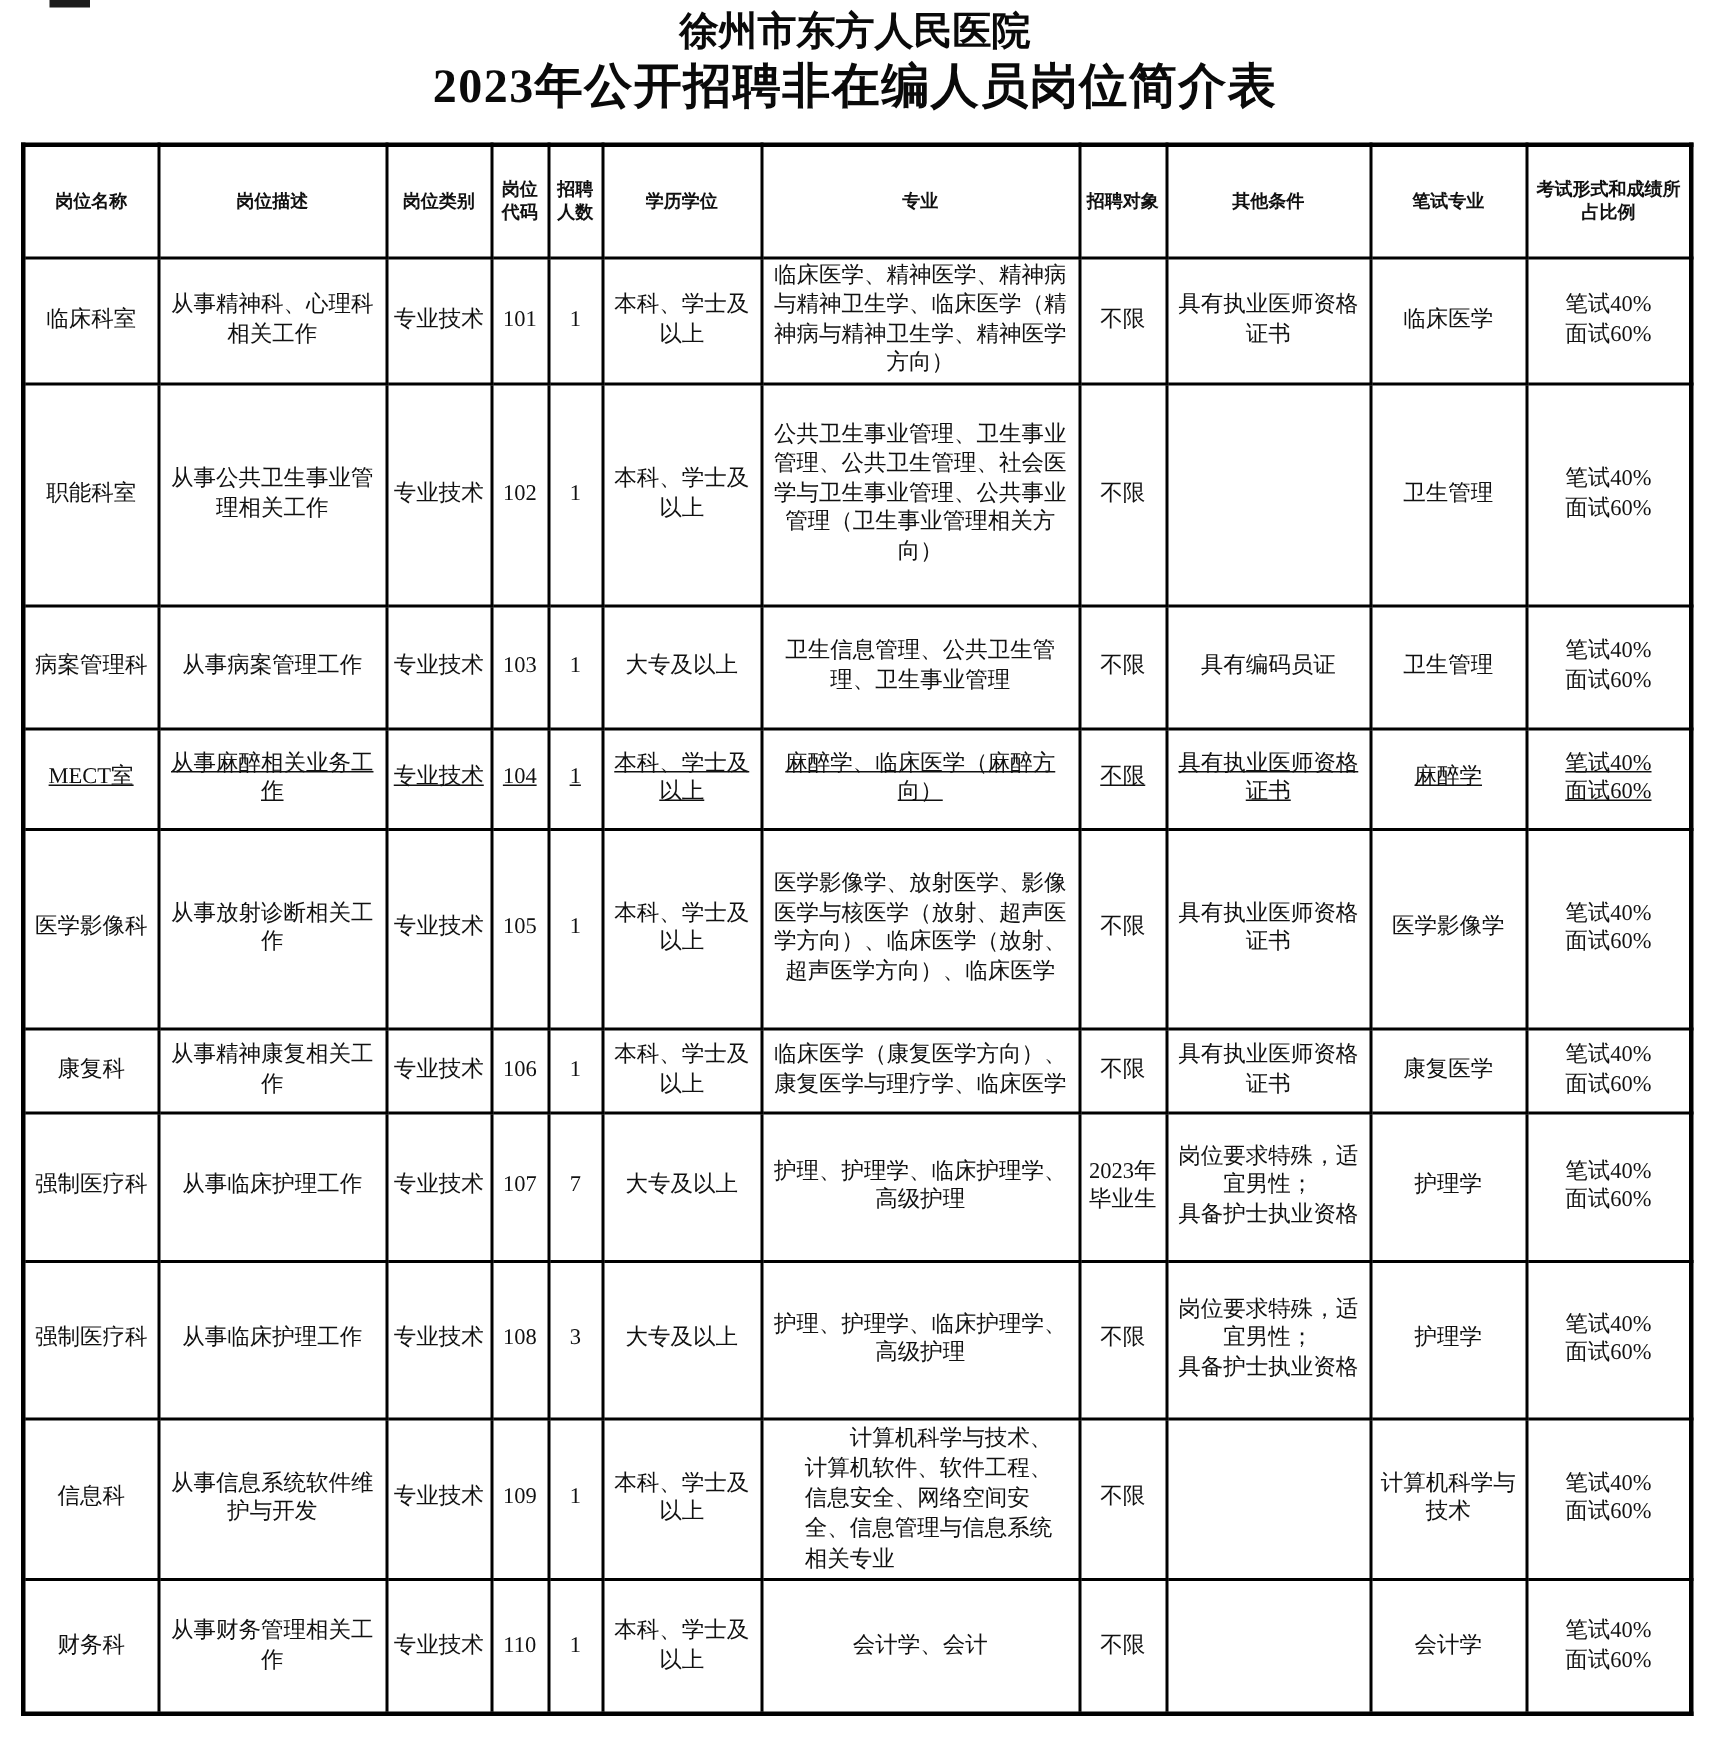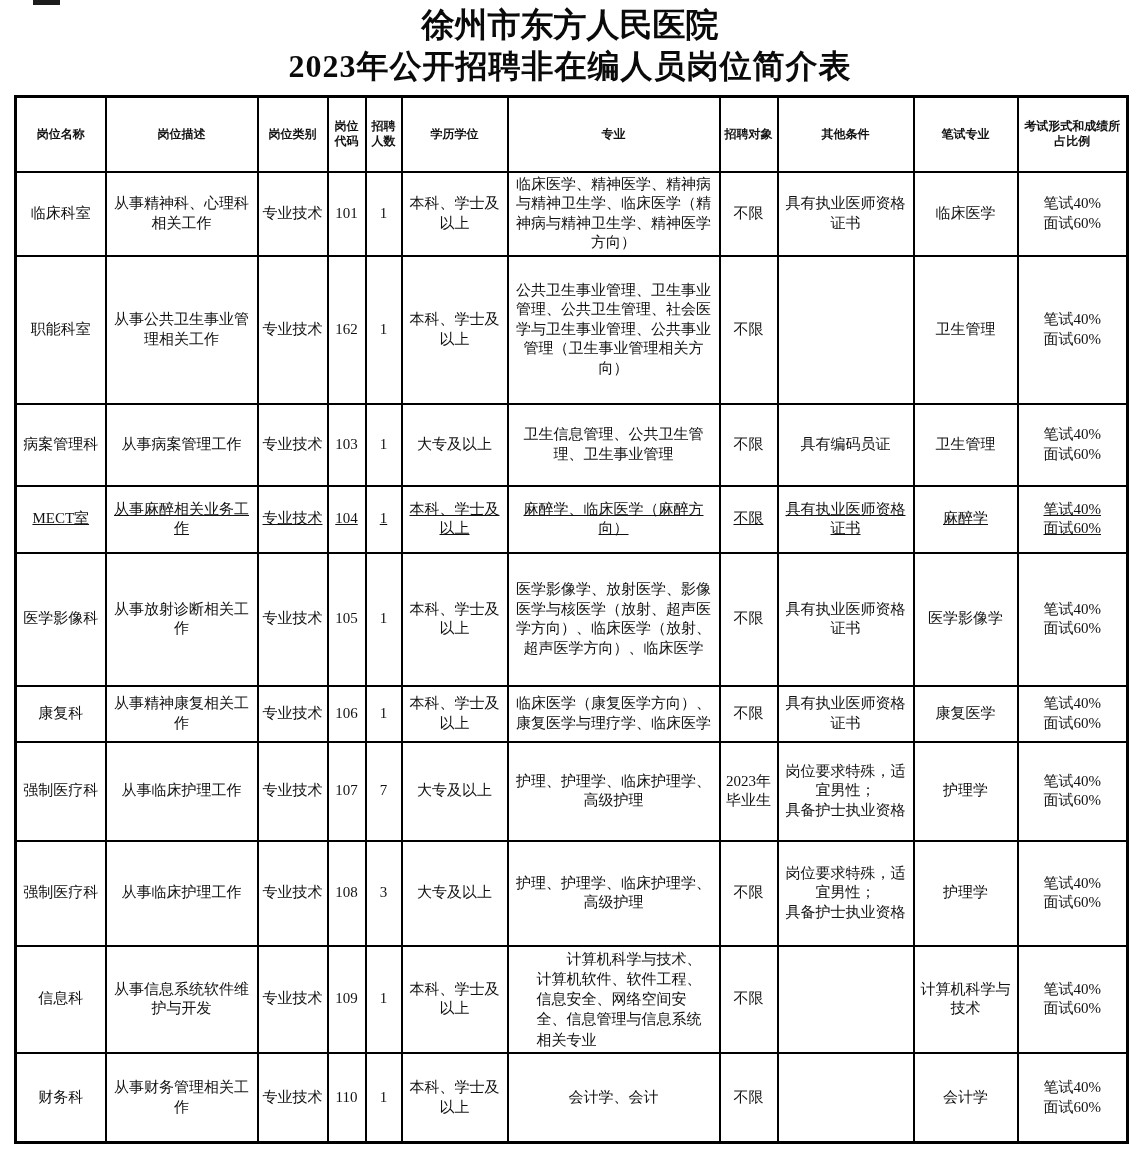--- a/index.html
+++ b/index.html
@@ -7,21 +7,21 @@
     width:1140px;height:1168px;background:#ffffff;position:relative;
     font-family:"Liberation Serif","DejaVu Serif",serif;color:#111111;
   }
   .corner-artifact{
     position:absolute;left:33px;top:0;width:27px;height:5px;background:#1c1c1c;
   }
   .title-block{
     position:absolute;left:0;top:4px;width:1140px;text-align:center;
     font-weight:bold;line-height:1.28;color:#0a0a0a;
   }
-  .title-line1{font-size:33px;}
+  .title-line1{font-size:26px;}
   .title-line2{font-size:32px;letter-spacing:1px;}
   table.positions{
     position:absolute;left:14px;top:95px;width:1112px;
     border-collapse:collapse;table-layout:fixed;
     border:3px solid #000;
   }
   th,td{
     border:2px solid #000;
     text-align:center;vertical-align:middle;
     padding:2px 3px;
@@ -91,21 +91,21 @@
         <td>不限</td>
         <td>具有执业医师资格证书</td>
         <td>临床医学</td>
         <td>笔试40%
 面试60%</td>
       </tr>
       <tr style="height: 148px;">
         <td>职能科室</td>
         <td>从事公共卫生事业管理相关工作</td>
         <td>专业技术</td>
-        <td>162</td>
+        <td>102</td>
         <td>1</td>
         <td>本科、学士及以上</td>
         <td>公共卫生事业管理、卫生事业管理、公共卫生管理、社会医学与卫生事业管理、公共事业管理（卫生事业管理相关方向）</td>
         <td>不限</td>
         <td></td>
         <td>卫生管理</td>
         <td>笔试40%
 面试60%</td>
       </tr>
       <tr style="height: 82px;">

